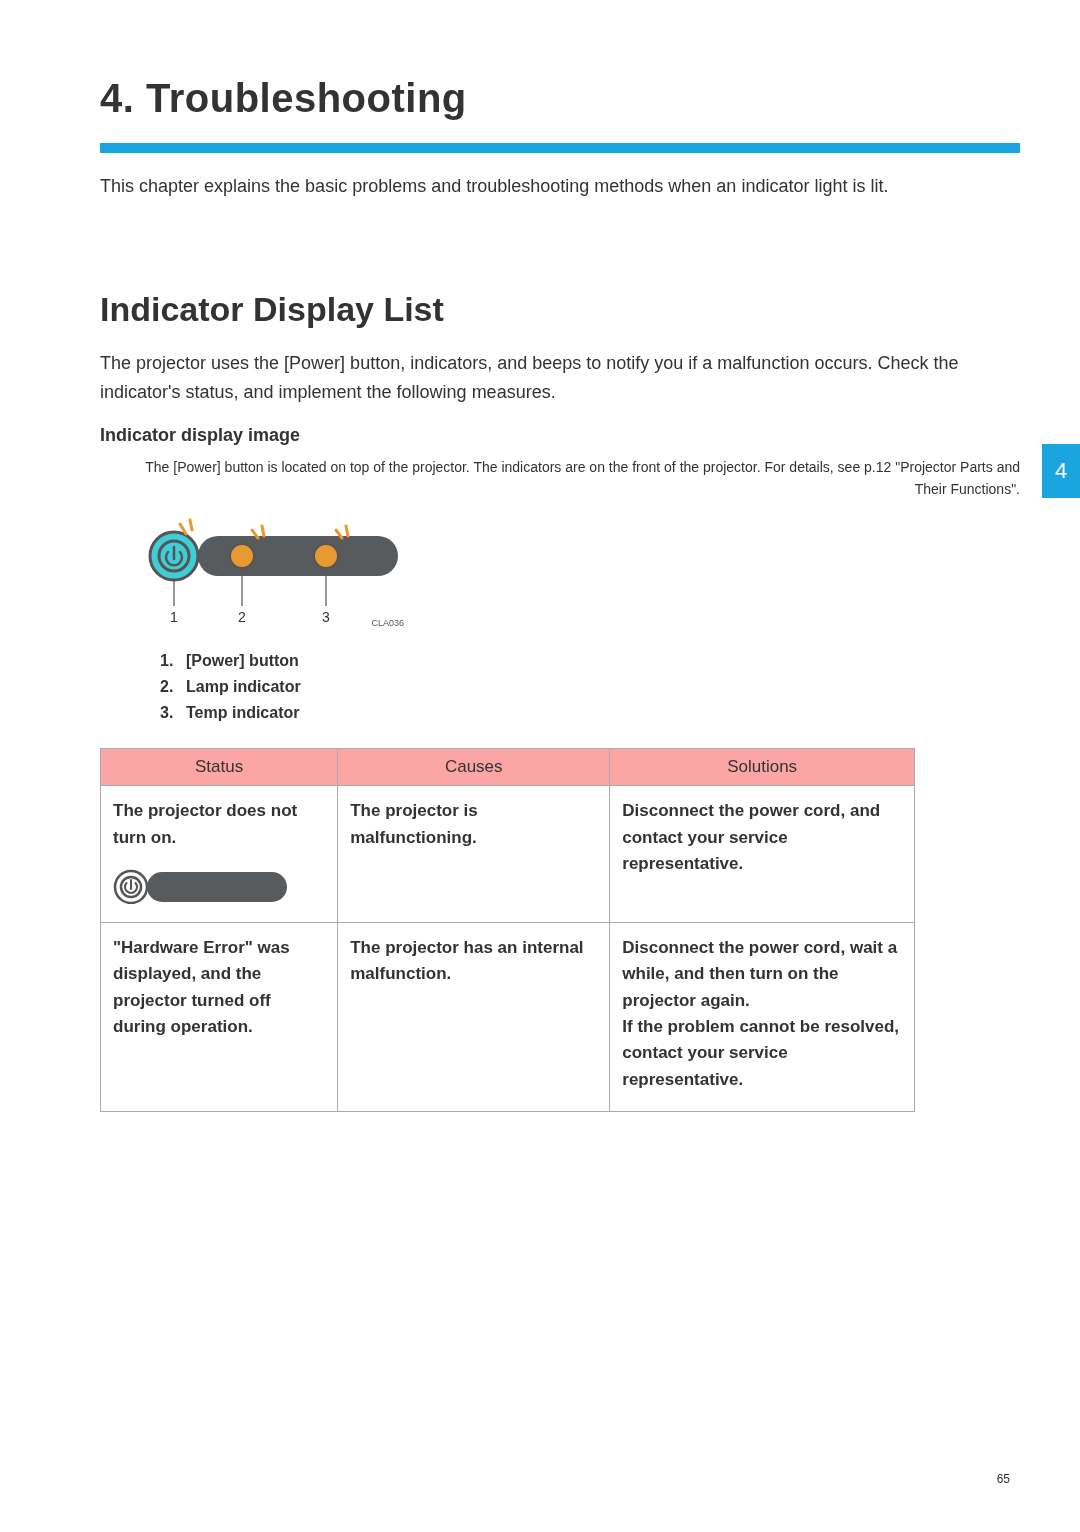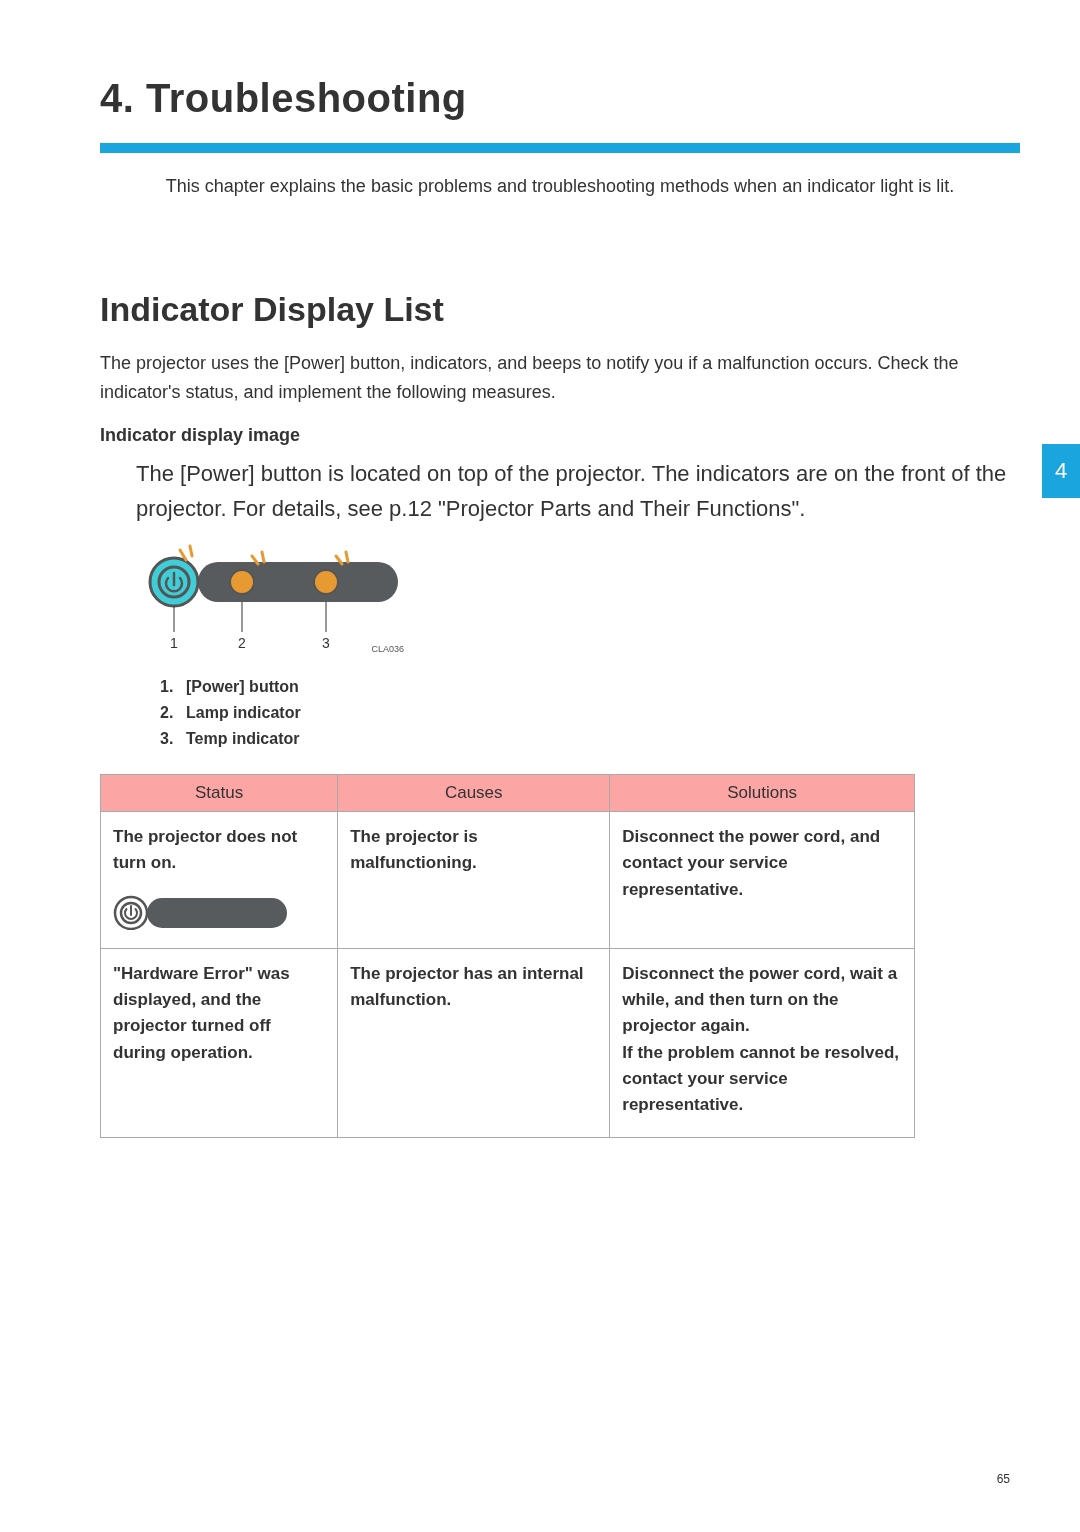--- a/index.html
+++ b/index.html
@@ -27,42 +27,42 @@
   .accent-bar {
     height: 10px;
     background: #1aa5df;
     margin-bottom: 20px;
   }
   .chapter-intro {
     font-size: 18px;
     line-height: 1.5;
     color: #333;
     margin-bottom: 90px;
-    text-align: center;
   }
   .section-title {
     font-size: 34px;
     font-weight: 700;
     margin-bottom: 20px;
     margin-top: 16px;
   }
   .section-intro {
     font-size: 18px;
     line-height: 1.6;
     margin-bottom: 18px;
   }
   .subhead {
     font-size: 18px;
     font-weight: 700;
     margin-bottom: 10px;
   }
   .subtext {
-    font-size: 22px;
+    font-size: 14px;
     line-height: 1.6;
     margin: 0 0 12px 36px;
+    text-align: right;
   }
   .indicator-image {
     margin: 0 0 16px 36px;
     width: 290px;
   }
   .legend-list {
     margin: 0 0 26px 60px;
   }
   .legend-item {
     display: flex;

